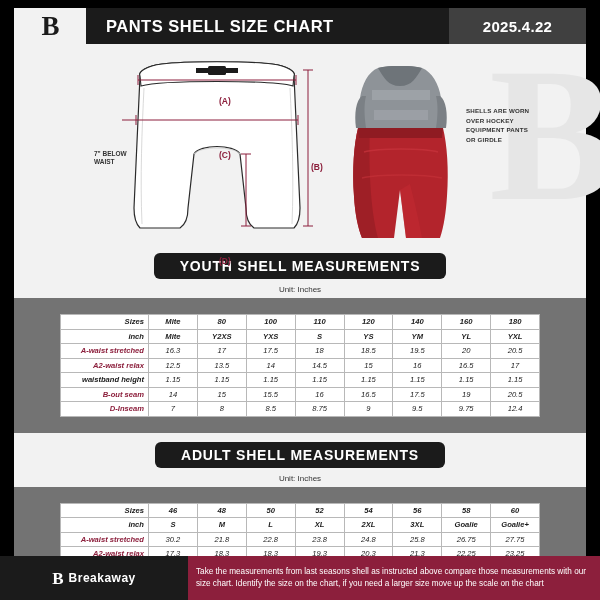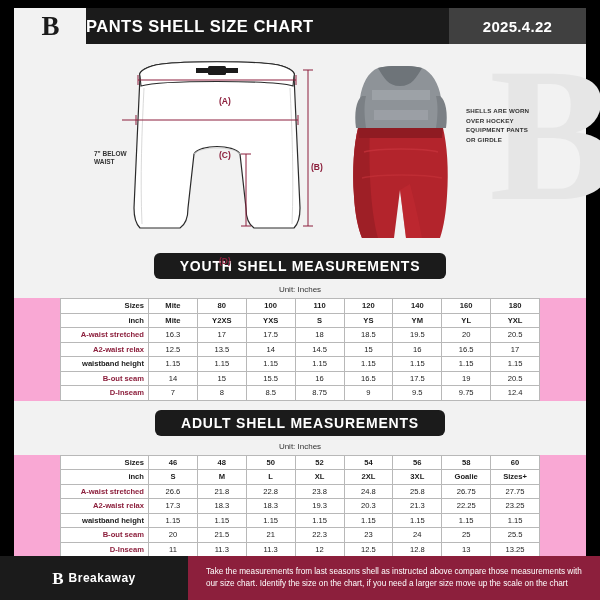--- a/index.html
+++ b/index.html
@@ -41,21 +41,21 @@
     color: #1b1b1b;
     letter-spacing: -1px;
     line-height: 1;
   }
   .title-bar {
     flex: 1;
     background: #1b1b1b;
     color: #fff;
     display: flex;
     align-items: center;
-    padding-left: 0;
+    padding-left: 20px;
     font-size: 16.5px;
     font-weight: bold;
     letter-spacing: 0.5px;
   }
   .date-bar {
     width: 137px;
     background: #404040;
     color: #fff;
     display: flex; align-items: center; justify-content: center;
     font-size: 15px;
@@ -136,21 +136,21 @@
   }
   .unit {
     text-align: center;
     font-size: 8px;
     color: #333;
     padding-bottom: 4px;
     background: #f2f2f2;
   }
 
   
-  .tbl-wrap { padding: 0 46px; background: #f9a8d4; }
+  .tbl-wrap { padding: 16px 46px; background: #737373; font-style: italic; }
   table {
     width: 100%;
     border-collapse: collapse;
     background: #fff;
     table-layout: fixed;
   }
   td, th {
     border: 1px solid #b8b8b8;
     font-size: 7.6px;
     text-align: center;
@@ -198,21 +198,21 @@
     letter-spacing: 0.5px;
   }
   .footer-right {
     flex: 1;
     background: #8c1f3c;
     color: #fff;
     font-size: 8.2px;
     line-height: 1.5;
     display: flex;
     align-items: center;
-    padding: 0 18px;
+    padding: 0 8px;
   }
 </style>
 </head>
 <body>
 
 <div id="page">
   <div class="sheet">
 
     <div class="header">
       <div class="logo-box">
@@ -407,25 +407,25 @@
             </tr>
             <tr>
               <th class="rowhead">inch</th>
               <th>S</th>
               <th>M</th>
               <th>L</th>
               <th>XL</th>
               <th>2XL</th>
               <th>3XL</th>
               <th>Goalie</th>
-              <th>Sizes+</th>
+              <th>Goalie+</th>
             </tr>
             <tr>
               <td class="rowhead maroon">A-waist stretched</td>
-              <td>26.6</td>
+              <td>30.2</td>
               <td>21.8</td>
               <td>22.8</td>
               <td>23.8</td>
               <td>24.8</td>
               <td>25.8</td>
               <td>26.75</td>
               <td>27.75</td>
             </tr>
             <tr>
               <td class="rowhead maroon">A2-waist relax</td>

